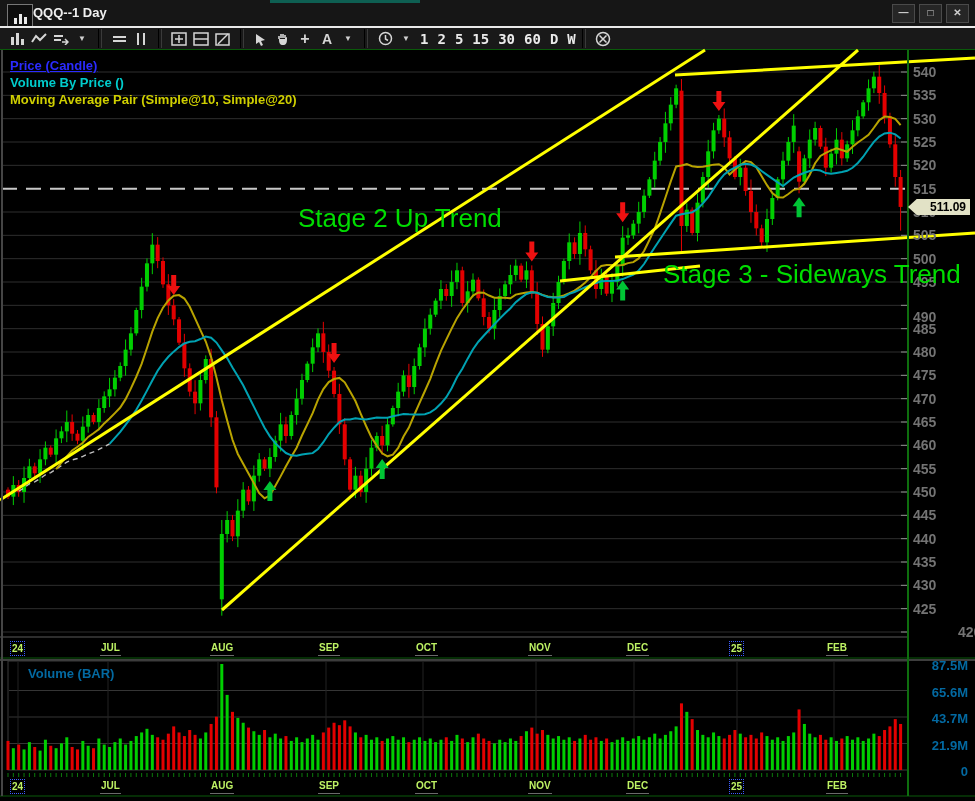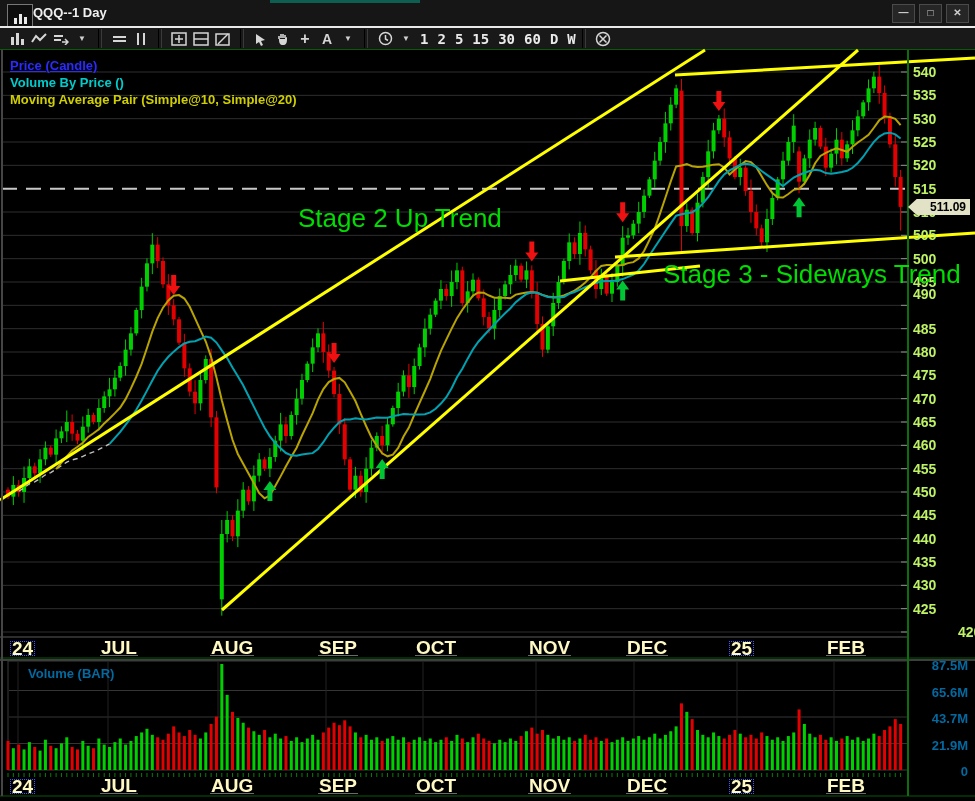--- a/index.html
+++ b/index.html
@@ -23,23 +23,23 @@
   .tbbtn{display:flex;align-items:center;justify-content:center;min-width:18px;height:19px;margin:0 2px;}
   .tbbtn svg{display:block;}
   .tbtext{font-weight:bold;font-size:13px;}
   .dd{font-size:8px;color:#cfcfcf;margin:0 1px;}
   #timeframes{display:flex;gap:9px;font-family:"DejaVu Sans Mono",monospace;
       font-size:14px;font-weight:bold;color:#eaeaea;margin-left:4px;}
   #green-top{position:absolute;left:0;top:49px;width:975px;height:1px;background:#0a5a0a;}
   
   .legend-line{position:absolute;left:10px;font-size:13px;font-weight:bold;z-index:6;}
   .stage-text{position:absolute;font-size:26px;color:#00dd00;z-index:7;white-space:nowrap;}
-  .price-label{position:absolute;left:913px;color:#bef264;font-size:14px;font-weight:bold;z-index:5;}
+  .price-label{position:absolute;left:913px;color:#737373;font-size:14px;font-weight:bold;z-index:5;}
   .vol-label{position:absolute;color:#0369a1;font-size:13px;font-weight:bold;width:55px;text-align:right;z-index:5;}
-  .date-label{position:absolute;color:#fef9c3;font-size:19px;font-weight:bold;z-index:5;
+  .date-label{position:absolute;color:#bef264;font-size:10px;font-weight:bold;z-index:5;
       border-bottom:1px solid #6a6a6a;padding:0 1px;line-height:14px;}
   .date-label.boxed{border:1px dotted #3c5cff;line-height:13px;}
   #price-tag{position:absolute;left:908px;width:58px;height:16px;background:#e2e2c6;color:#000;
       font-size:12px;font-weight:bold;text-align:right;line-height:16px;padding-right:4px;z-index:8;
       clip-path:polygon(0 50%,14% 0,100% 0,100% 100%,14% 100%);}
   #volume-title{position:absolute;left:28px;top:666px;color:#0369a1;font-size:13px;font-weight:bold;z-index:5;}
   #artifact{position:absolute;left:270px;top:0;width:150px;height:3px;background:#0e5f52;z-index:9;}
   svg#chart{position:absolute;left:0;top:0;z-index:2;}
 </style>
 </head>
@@ -963,21 +963,21 @@
       <div class="price-label" style="top: 530.67px;">440</div>
       <div class="price-label" style="top: 507.336px;">445</div>
       <div class="price-label" style="top: 484.003px;">450</div>
       <div class="price-label" style="top: 460.669px;">455</div>
       <div class="price-label" style="top: 437.336px;">460</div>
       <div class="price-label" style="top: 414.002px;">465</div>
       <div class="price-label" style="top: 390.669px;">470</div>
       <div class="price-label" style="top: 367.335px;">475</div>
       <div class="price-label" style="top: 344.002px;">480</div>
       <div class="price-label" style="top: 320.668px;">485</div>
-      <div class="price-label" style="top: 286px;">490</div>
+      <div class="price-label" style="top: 309px;">490</div>
       <div class="price-label" style="top: 274.001px;">495</div>
       <div class="price-label" style="top: 250.668px;">500</div>
       <div class="price-label" style="top: 227.334px;">505</div>
       <div class="price-label" style="top: 204.001px;">510</div>
       <div class="price-label" style="top: 180.667px;">515</div>
       <div class="price-label" style="top: 157.334px;">520</div>
       <div class="price-label" style="top: 134px;">525</div>
       <div class="price-label" style="top: 110.667px;">530</div>
       <div class="price-label" style="top: 87.3335px;">535</div>
       <div class="price-label" style="top: 64px;">540</div>

